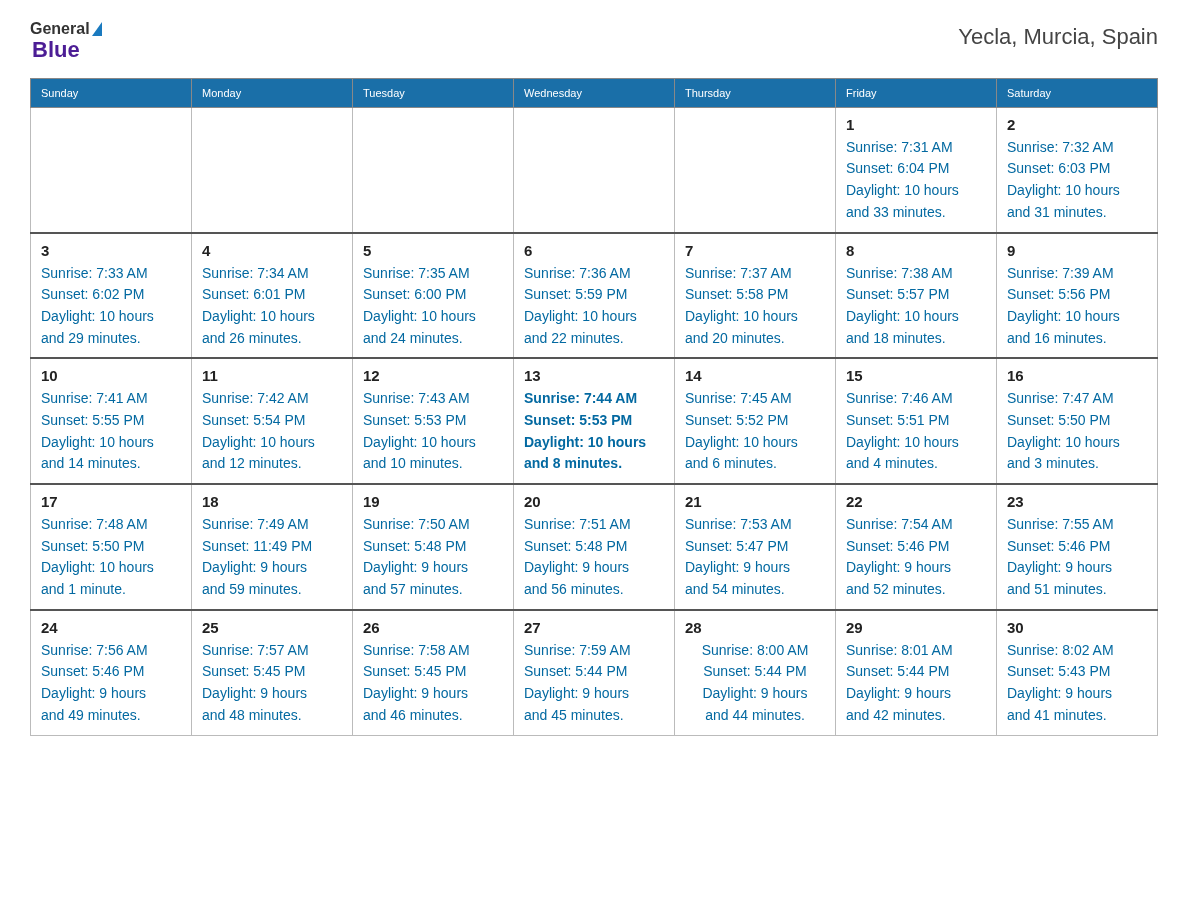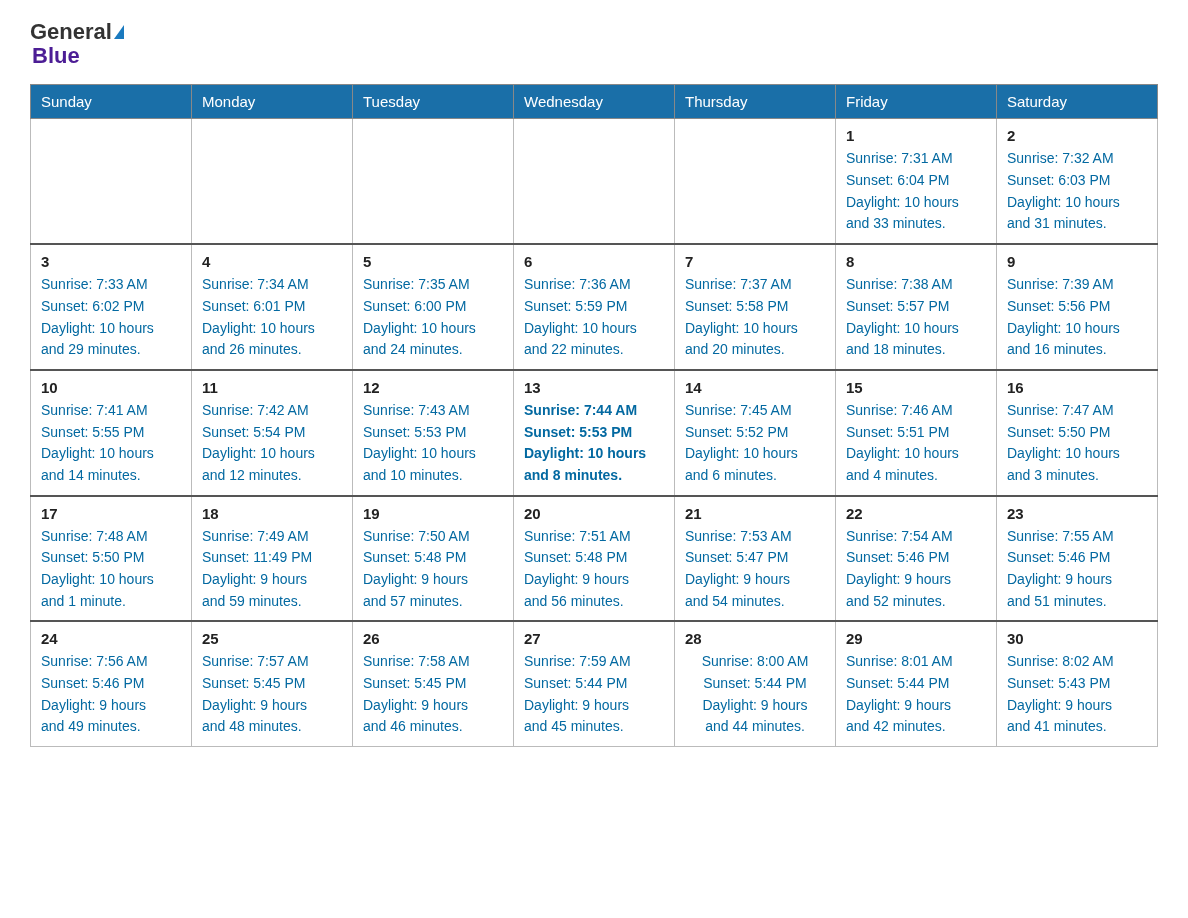--- a/index.html
+++ b/index.html
@@ -15,21 +15,21 @@
       justify-content: space-between;
       align-items: flex-start;
       margin-bottom: 16px;
     }
     .logo-area {
       display: flex;
       flex-direction: column;
       align-items: flex-start;
     }
     .logo-text {
-      font-size: 22px;
+      font-size: 16px;
       font-weight: bold;
       color: #333;
       line-height: 1.1;
     }
     .logo-triangle {
       display: inline-block;
       width: 0;
       height: 0;
       border-left: 10px solid transparent;
       border-bottom: 14px solid #1a7abf;
@@ -51,21 +51,21 @@
       margin-top: 4px;
     }
     .calendar-table {
       width: 100%;
       border-collapse: collapse;
       border: 1px solid #888;
     }
     .calendar-table th {
       background-color: #1a6fa8;
       color: #fff;
-      font-size: 15px;
+      font-size: 11px;
       font-weight: normal;
       padding: 8px 10px;
       text-align: left;
       border: 1px solid #888;
     }
     .calendar-table td {
       vertical-align: top;
       padding: 8px 10px;
       border: 1px solid #bbb;
       width: calc(100% / 7);
@@ -98,20 +98,21 @@
 
 <div class="header-area">
   <div class="logo-area">
     <div style="display:flex;align-items:center;">
       <span class="logo-text">General</span>
       <span class="logo-triangle"></span>
     </div>
     <span class="logo-text blue" style="color:#4c1d95;font-size:22px;font-weight:bold;margin-left:2px;">Blue</span>
   </div>
   <div class="title-area">
+    <div class="location-title">Yecla, Murcia, Spain</div>
   </div>
 </div>
 
 <table class="calendar-table">
   <thead>
     <tr>
     <th>Sunday</th>
         <th>Monday</th>
         <th>Tuesday</th>
         <th>Wednesday</th>

